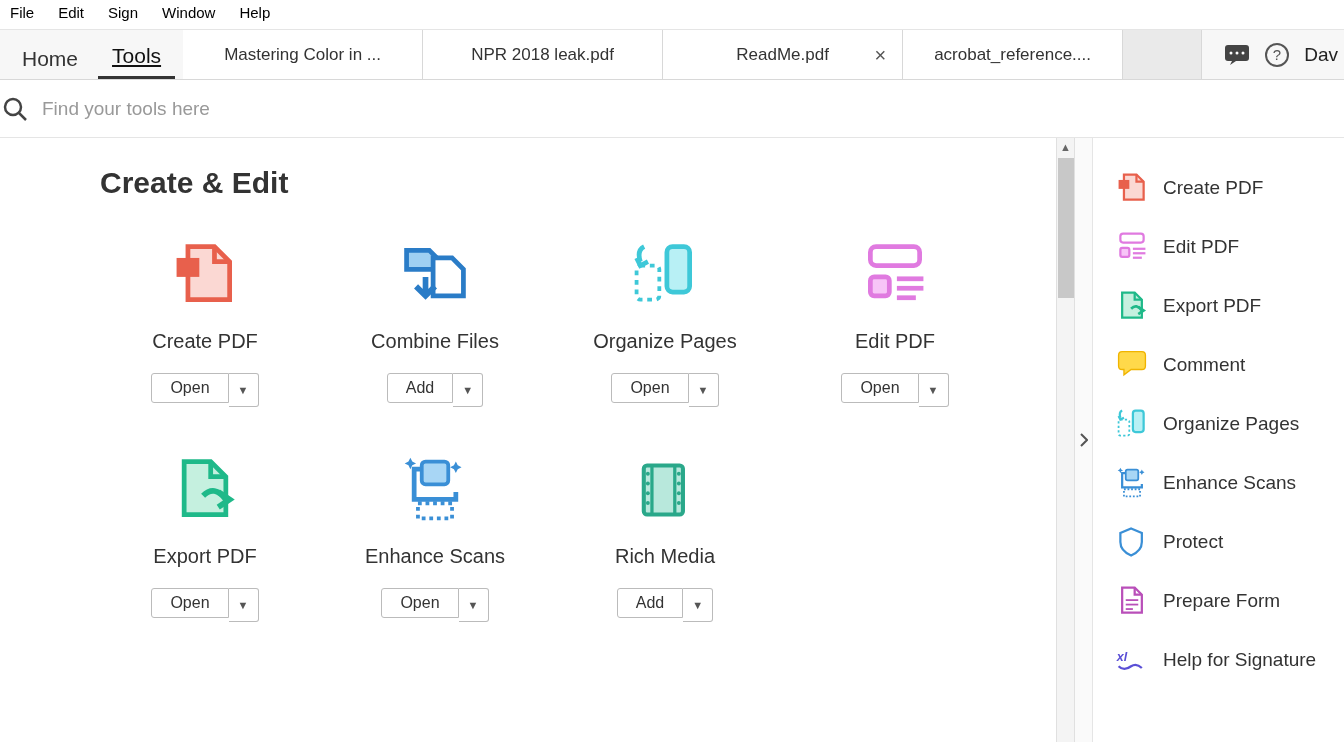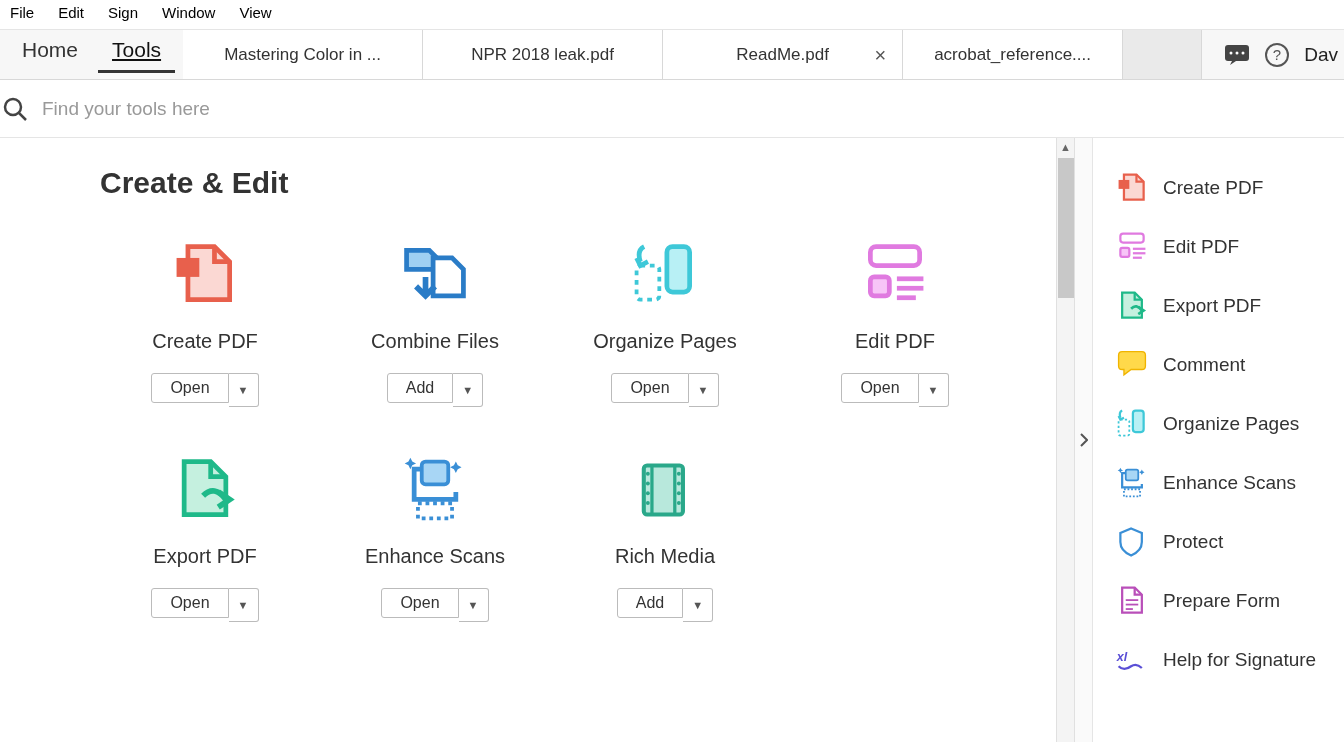--- a/index.html
+++ b/index.html
@@ -3,21 +3,21 @@
 <meta charset="utf-8">
 <style>
 * { margin: 0; padding: 0; box-sizing: border-box; font-family: "Segoe UI", Arial, sans-serif; }
 body { width: 1344px; height: 742px; overflow: hidden; background: #fff; position: relative; }
 
 .menubar { height: 30px; display: flex; align-items: flex-start; padding: 0 4px; font-size: 15px; border-bottom: 1px solid #e5e5e5; }
 .menubar-item { padding: 4px 12px; cursor: pointer; }
 .menubar-item:first-child { padding-left: 6px; }
 
 .tabbar { height: 50px; display: flex; align-items: stretch; background: #eaeaea; border-bottom: 1px solid #d8d8d8; }
-.tabbar-hometools { display: flex; align-items: flex-start; background: #f7f7f7; padding: 0 8px; }
+.tabbar-hometools { display: flex; align-items: flex-end; background: #f7f7f7; padding: 0 8px; }
 .home-btn, .tools-btn { font-size: 21px; padding: 8px 14px; cursor: pointer; color: #333; }
 .tools-btn { font-weight: 400; border-bottom: 3px solid #333; color: #111; margin-left: 6px; text-decoration: underline; }
 
 .doc-tab { flex: 0 0 240px; display: flex; align-items: center; justify-content: center; padding: 0 18px; font-size: 17px; color: #333; border-right: 1px solid #d8d8d8; position: relative; cursor: pointer; background: #ffffff; }
 .doc-tab.active { background: #fff; }
 .tab-close { position: absolute; right: 16px; font-size: 20px; color: #555; cursor: pointer; line-height: 1; }
 
 .tabbar-right { margin-left: auto; display: flex; align-items: center; padding: 0 6px 0 22px; gap: 14px; background: #f7f7f7; border-left: 1px solid #d8d8d8; }
 .username { font-size: 19px; color: #222; }
 
@@ -133,21 +133,21 @@
         <circle cx="27.5" cy="27" r="1.2" fill="#2aa88a"></circle>
   </g>
 </defs>
 </svg>
 
 <div class="menubar">
   <div class="menubar-item">File</div>
   <div class="menubar-item">Edit</div>
   <div class="menubar-item">Sign</div>
   <div class="menubar-item">Window</div>
-  <div class="menubar-item">View</div>
+  <div class="menubar-item">Help</div>
 </div>
 
 <div class="tabbar">
   <div class="tabbar-hometools">
     <div class="home-btn">Home</div>
     <div class="tools-btn">Tools</div>
   </div>
   <div class="doc-tab">
       <span>Mastering Color in ...</span>
     </div>

